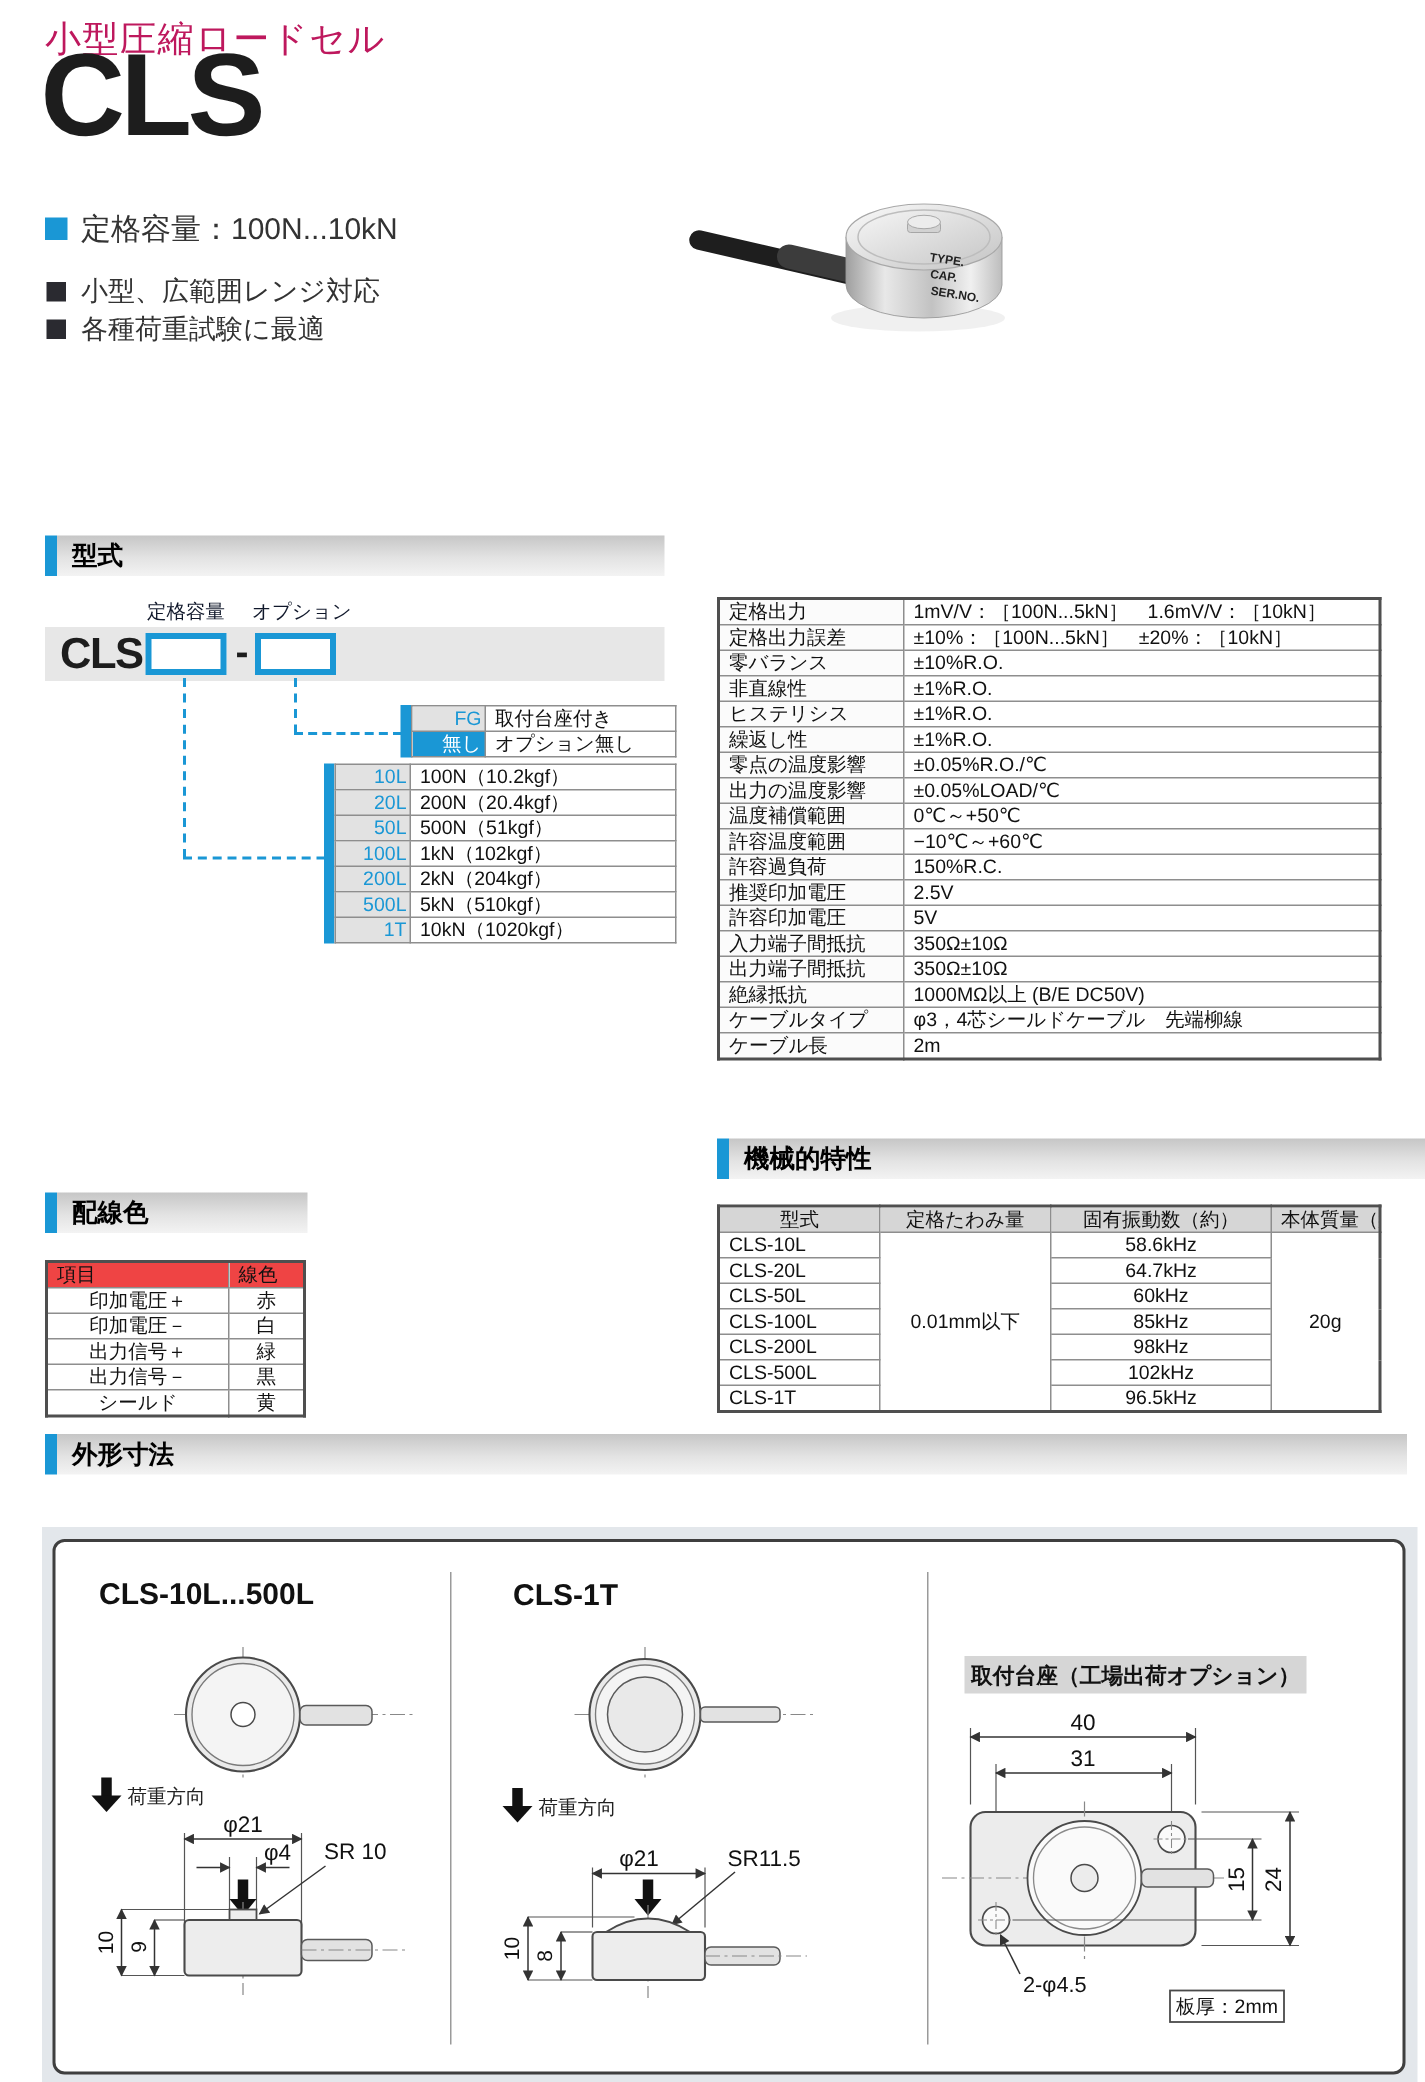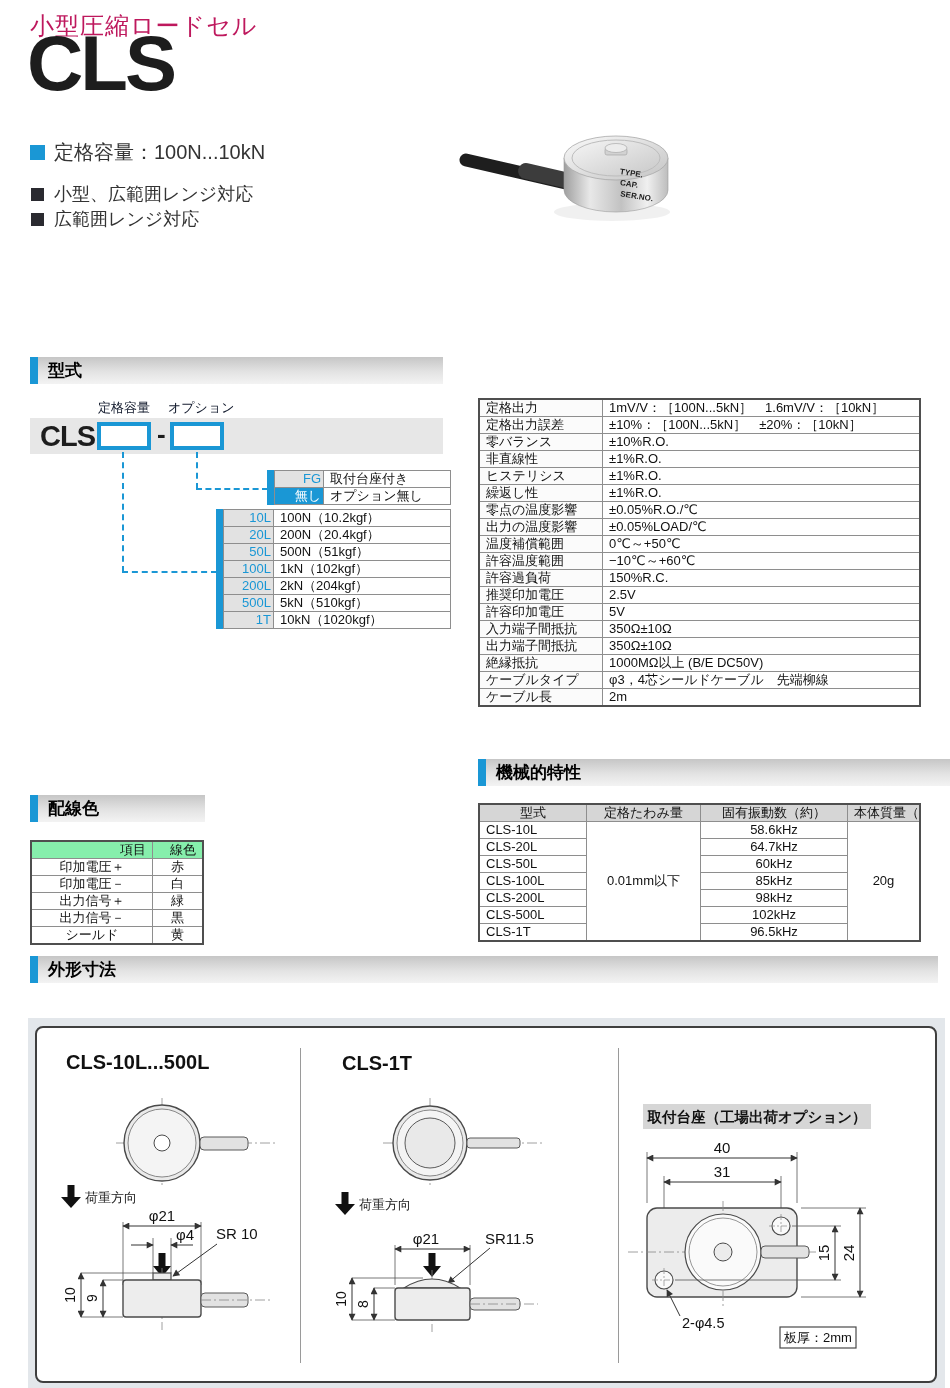--- a/index.html
+++ b/index.html
@@ -38,21 +38,21 @@
         padding:0 6px;height:16px;line-height:1.15;white-space:nowrap;overflow:hidden;}
   .codecell{text-align:right;font-weight:bold;color:#1a97d5;background:#e2e2e2;padding:0 2px !important;}
   .codecell.hl{background:#1a97d5;color:#fff;}
   .bluebar-wrap{position:absolute;display:flex;}
   .bluebar{width:7px;background:#1a97d5;}
   .bluebar-wrap table{position:static;border:1.5px solid #4f4f4f;}
 
   .spec td.l{background:#fbfbfb;margin-top:40px;}
   .ctr{text-align:center;}
   .hdrow{background:#d6d6d6;text-align:center;}
-  .whead{background:#86efac;text-align:right;}
+  .whead{background:#ef4444;text-align:left;}
 
   
   .panel{left:28px;top:1018px;width:917px;height:370px;background:#e3e7eb;}
   .panel-box{left:35px;top:1026px;width:898px;height:353px;background:#fff;
              border:2px solid #3f3f3f;border-radius:8px;}
   .vdiv{width:1px;background:#9a9a9a;}
   svg text{font-family:"Liberation Sans","DejaVu Sans",sans-serif;}
 </style>
 </head>
 <body>
@@ -73,21 +73,21 @@
   <div class="abs feat f1">
     <span class="sq"></span>
     <span>定格容量：100N...10kN</span>
   </div>
   <div class="abs feat f2">
     <span class="sq"></span>
     <span>小型、広範囲レンジ対応</span>
   </div>
   <div class="abs feat f3">
     <span class="sq"></span>
-    <span>広範囲レンジ対応</span>
+    <span>各種荷重試験に最適</span>
   </div>
 
   <svg class="abs" style="left:452px;top:110px" width="265" height="122" viewBox="0 0 265 122">
     <defs>
       <linearGradient id="cyl" x1="0" y1="0" x2="1" y2="0">
         <stop offset="0" stop-color="#9f9f9f"></stop>
           <stop offset="0.25" stop-color="#e8e8e8"></stop>
         <stop offset="0.55" stop-color="#c2c2c2"></stop>
           <stop offset="0.8" stop-color="#f0f0f0"></stop>
         <stop offset="1" stop-color="#bdbdbd"></stop>

